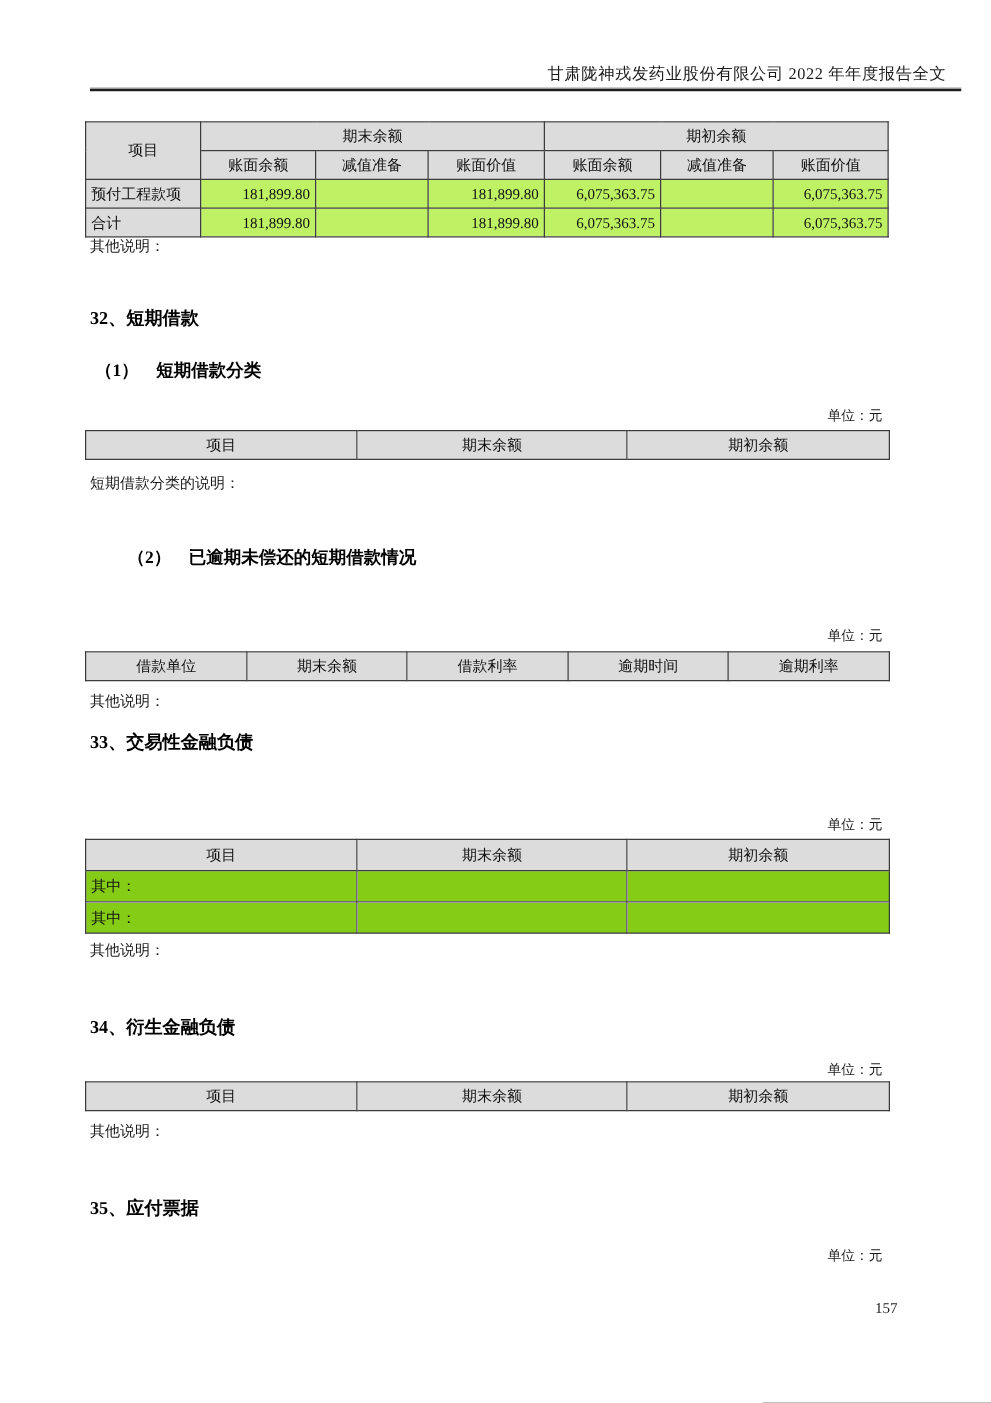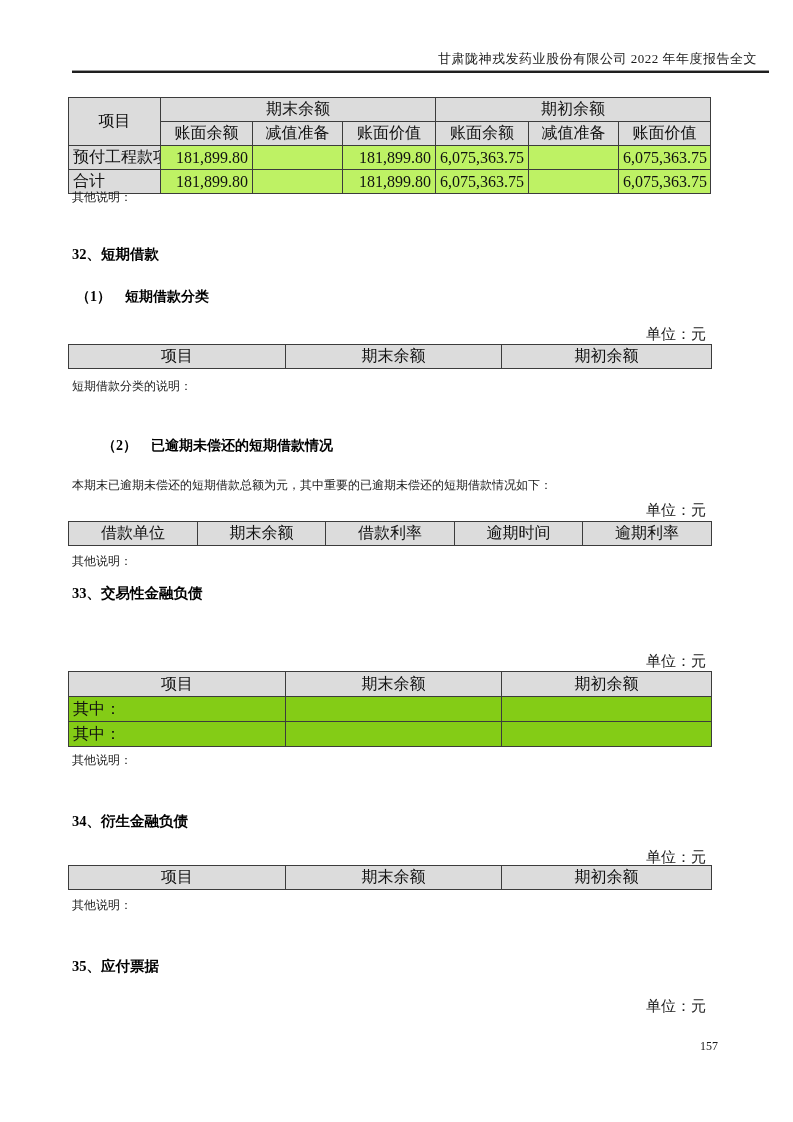--- a/index.html
+++ b/index.html
@@ -12,28 +12,28 @@
     color:#111;
     overflow:hidden;
   }
   .abs{position:absolute;}
   .hdr-text{font-size:13px;letter-spacing:0.5px;color:#1a1a1a;}
   .hdr-rule{height:3px;background:linear-gradient(#9a9a9a 0 33%,#1f1f1f 33% 100%);}
   .note{font-size:12px;color:#1a1a1a;}
   .sec-title{font-size:14.5px;font-weight:bold;color:#000;}
   .sub-title{font-size:14px;font-weight:bold;color:#000;}
   .para{font-size:12px;color:#1a1a1a;}
-  .unit{font-size:15px;color:#1a1a1a;}
+  .unit{font-size:11px;color:#1a1a1a;}
   .pageno{font-size:12px;color:#1a1a1a;}
 
   table.rpt{
     border-collapse:collapse;
     table-layout:fixed;
     border:1.5px solid #141414;
-    font-size:16px;
+    font-size:12px;
   }
   table.rpt td{
     border:1px solid #3c3c3c;
     height:20px;
     padding:1px 4px;
     overflow:hidden;
     white-space:nowrap;
     vertical-align:middle;
   }
   td.shade{background:#84cc16;}
@@ -115,21 +115,20 @@
         <td class="hc">期末余额</td>
         <td class="hc">期初余额</td>
       </tr>
     </tbody>
   </table>
 
   <div class="abs note" style="top:378px;left:72px;">短期借款分类的说明：</div>
 
   <div class="abs sub-title" style="top:437px;left:76px;margin-left:26px;">（2）　已逾期未偿还的短期借款情况</div>
 
-  <div class="abs para" style="top:477px;left:72px;width:643px;">本期末已逾期未偿还的短期借款总额为元，其中重要的已逾期未偿还的短期借款情况如下：</div>
 
   <div class="abs unit" style="top:501px;right:87px;">单位：元</div>
 
   <table class="rpt abs" style="top:521px;left:68px;width:643px;">
     <colgroup>
         <col style="width:129px">
         <col style="width:128px">
         <col style="width:129px">
         <col style="width:128px">
         <col style="width:129px">

